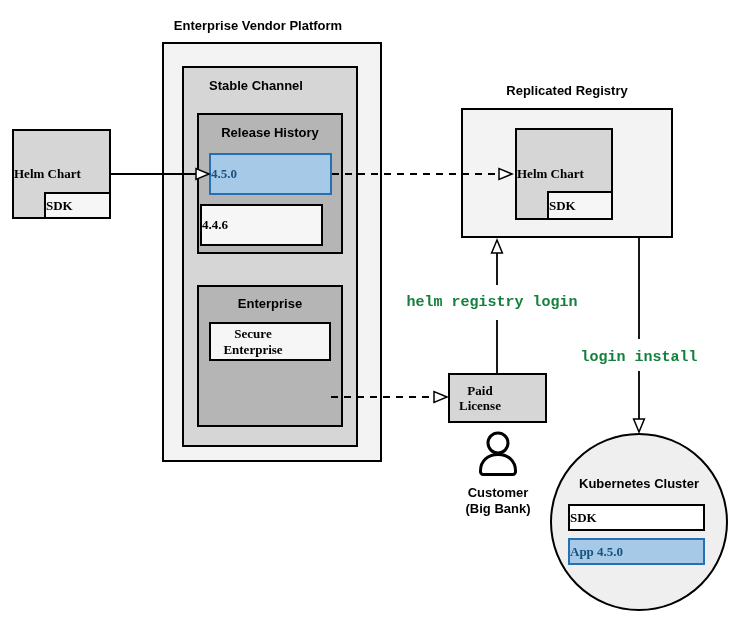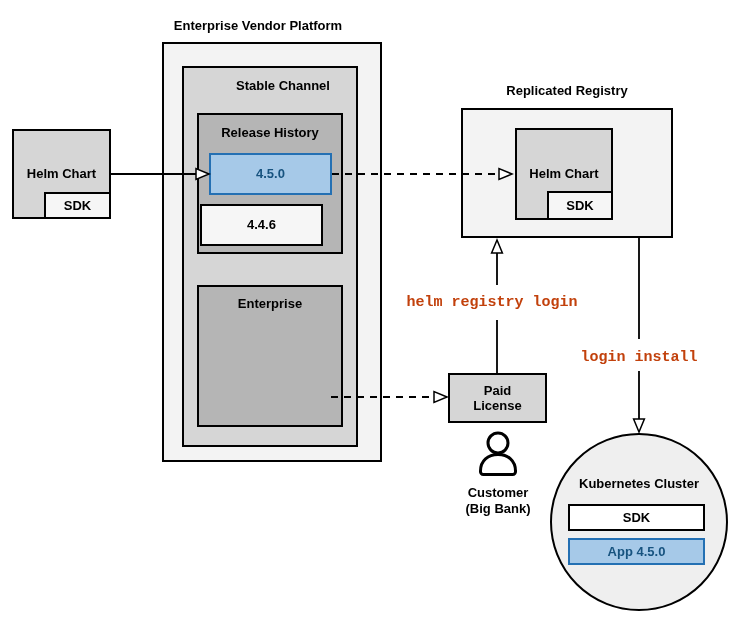--- a/index.html
+++ b/index.html
@@ -1,60 +1,63 @@
 <!DOCTYPE html>
 <html style="--hl-fill: #a6c9e8; --hl-border: #2470b3; --hl-text: #17537f;"><head>
 <meta charset="utf-8">
 <style>
   html,body{margin:0;padding:0;background:#fff;}
   #canvas{
     position:relative;width:747px;height:634px;background:#ffffff;
     font-family:"Liberation Sans",sans-serif;overflow:hidden;
   }
   .abs{position:absolute;box-sizing:border-box;}
-  .box{border:2px solid #000;display:flex;align-items:center;justify-content:center;}
+  .box{border:2px solid #000;display:flex;align-items:center;font-family:Liberation Serif, serif;}
   .lbl{font-weight:700;font-size:13px;color:#000;text-align:center;line-height:1.18;}
   .title{position:absolute;font-weight:700;font-size:13px;color:#000;text-align:center;}
   .mono{font-family:"Liberation Mono","DejaVu Sans Mono",monospace;font-weight:700;
-        font-size:15px;color:#c2410c;text-align:center;white-space:nowrap;}
+        font-size:15px;color:#15803d;text-align:center;white-space:nowrap;}
   .fill-lightest{background:#f3f3f3;}
   .fill-mid{background:#d6d6d6;}
   .fill-dark{background:#b5b5b5;}
   .fill-inner{background:#f6f6f6;}
   .fill-white{background:#ffffff;}
   .blue-box{background:var(--hl-fill,#a6c9e8);border:2px solid var(--hl-border,#2470b3);}
   .blue-text{color:var(--hl-text,#17537f);}
   .circle{border-radius:50%;background:#efefef;border:2px solid #000;}
   svg.overlay{position:absolute;left:0;top:0;z-index:30;pointer-events:none;}
   .z1{z-index:1}.z2{z-index:2}.z3{z-index:3}.z4{z-index:4}
 </style>
 </head>
 <body>
 
 <div id="canvas">
 
   <div class="title abs" style="left:148px;top:18px;width:220px;">Enterprise Vendor Platform</div>
   <div class="abs box fill-lightest z1" style="left:162px;top:42px;width:220px;height:420px;"></div>
 
   <div class="abs box fill-mid z2" style="left:182px;top:66px;width:176px;height:381px;"></div>
-  <div class="title abs z2" style="left:195px;top:78px;width:176px;text-align:center;">Stable Channel</div>
+  <div class="title abs z2" style="left:168px;top:78px;width:176px;text-align:center;">Stable Channel</div>
 
   <div class="abs box fill-dark z3" style="left:197px;top:113px;width:146px;height:141px;"></div>
   <div class="title abs z3" style="left:197px;top:125px;width:146px;">Release History</div>
 
   <div class="abs box blue-box z4" style="left:209px;top:153px;width:123px;height:42px;">
     <span class="lbl blue-text">4.5.0</span>
   </div>
   <div class="abs box fill-inner z4" style="left:200px;top:204px;width:123px;height:42px;">
     <span class="lbl">4.4.6</span>
   </div>
 
   <div class="abs box fill-dark z3" style="left:197px;top:285px;width:146px;height:142px;"></div>
   <div class="title abs z3" style="left:197px;top:296px;width:146px;">Enterprise</div>
 
+  <div class="abs box fill-inner z4" style="left:209px;top:322px;width:122px;height:39px;">
+    <span class="lbl" style="width:84px;">Secure Enterprise</span>
+  </div>
 
   <div class="abs box fill-mid z1" style="left:12px;top:129px;width:99px;height:90px;">
     <span class="lbl">Helm Chart</span>
     <div class="abs box fill-inner" style="left:30px;top:61px;width:67px;height:27px;">
       <span class="lbl">SDK</span>
     </div>
   </div>
 
   <div class="title abs" style="left:461px;top:83px;width:212px;">Replicated Registry</div>
   <div class="abs box fill-lightest z1" style="left:461px;top:108px;width:212px;height:130px;"></div>

